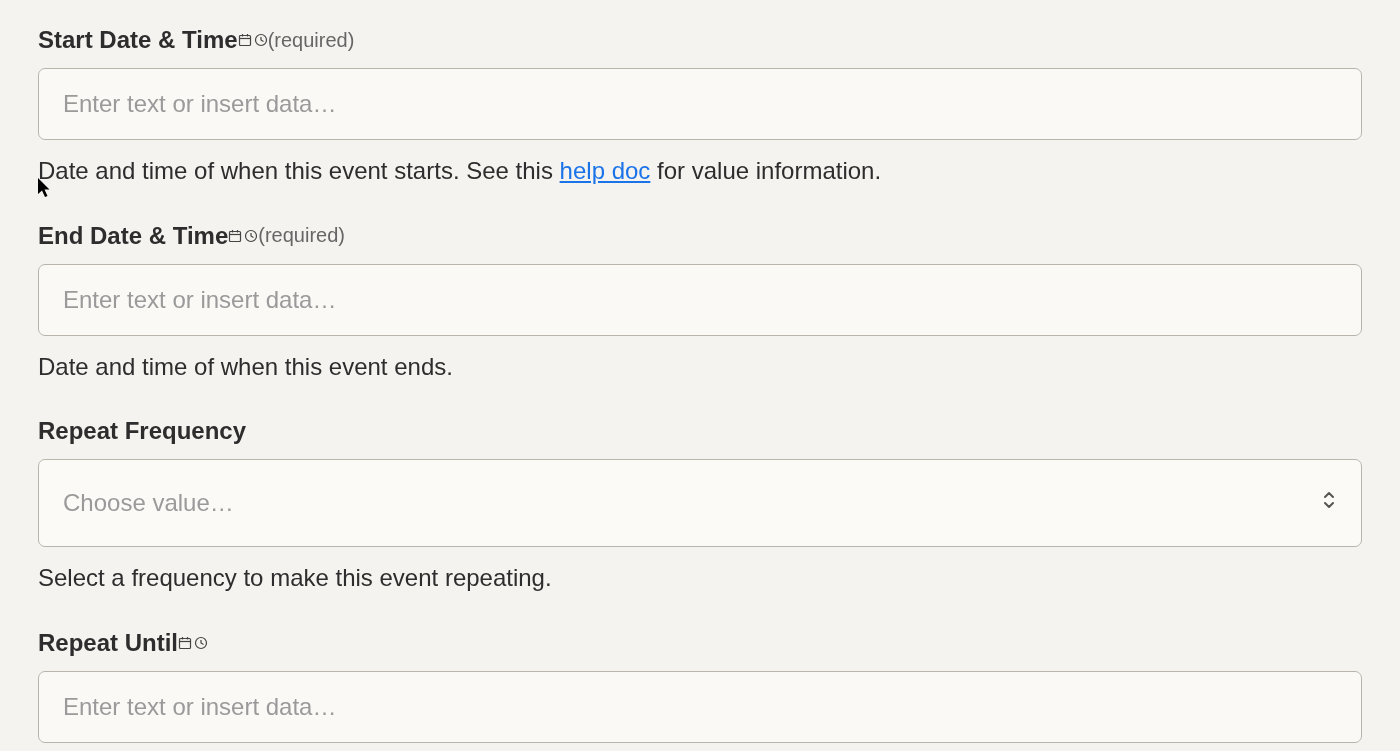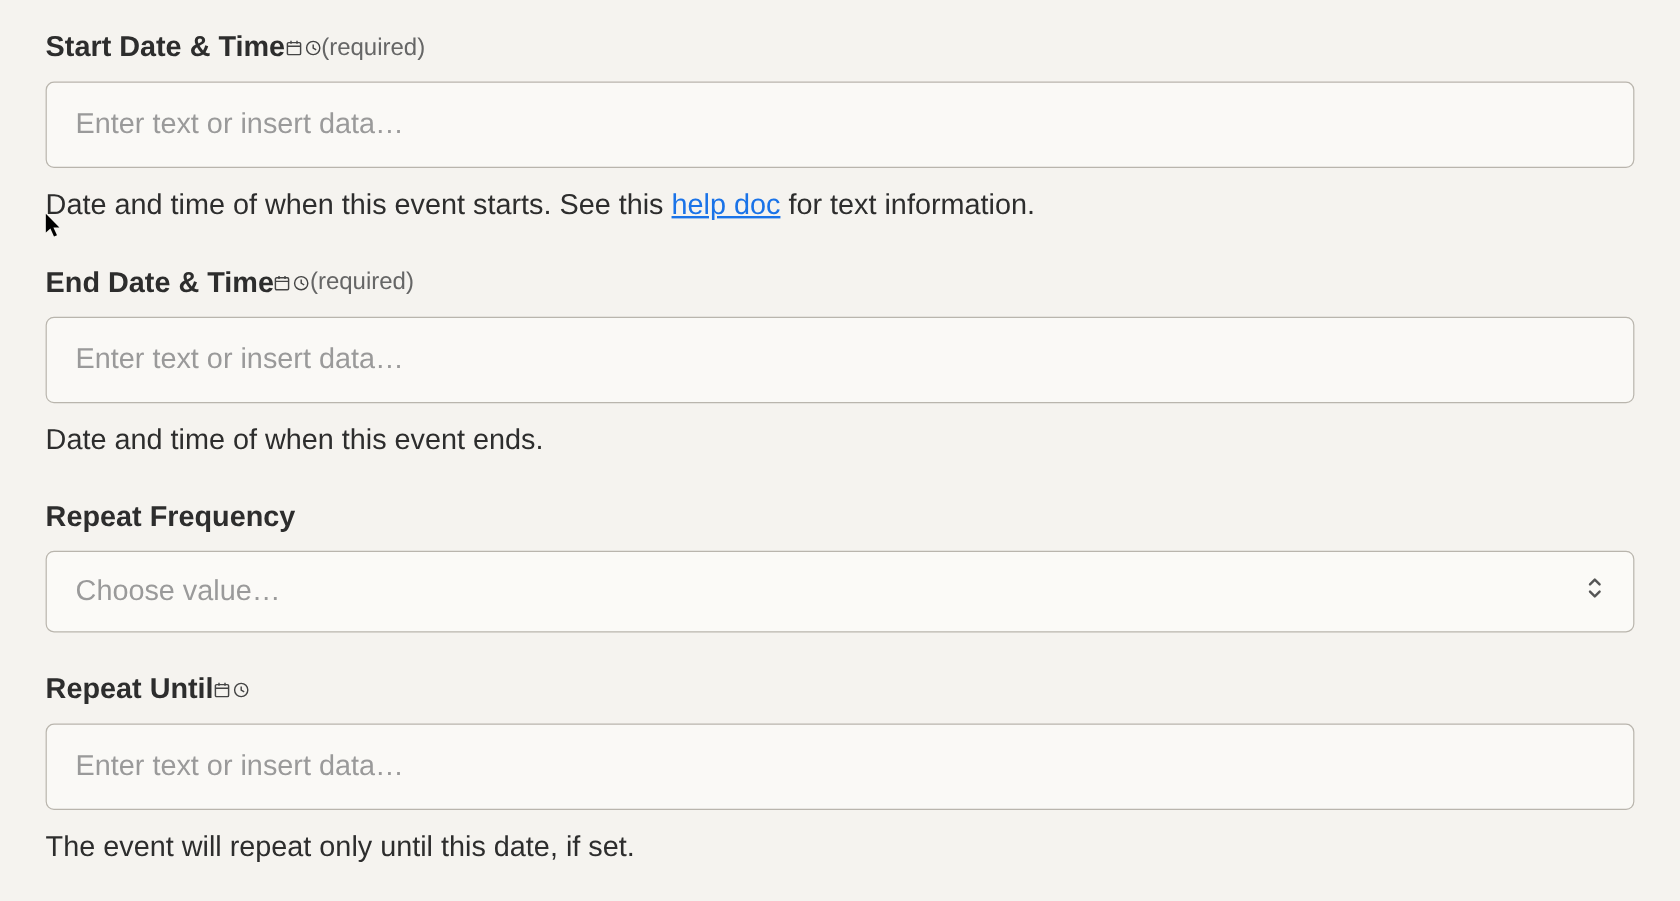--- a/index.html
+++ b/index.html
@@ -49,21 +49,21 @@
       padding: 16px 24px;
       font-size: 24px;
       color: #2d2d2d;
       outline: none;
     }
     .text-input::placeholder {
       color: #9a9a9a;
     }
     .select-box {
       width: 100%;
-      height: 68px;
+      height: 88px;
       border: 1.5px solid #b9b5ad;
       border-radius: 7px;
       background: #fbfaf7;
       padding: 0 24px;
       font-size: 24px;
       display: flex;
       align-items: center;
       justify-content: space-between;
       cursor: pointer;
     }
@@ -114,21 +114,21 @@
       </svg>
       <svg width="14" height="14" viewBox="0 0 14 14" fill="none" stroke="#444" stroke-width="1.2">
         <circle cx="7" cy="7" r="5.5"></circle>
         <path d="M 7 4 L 7 7 L 9.5 8.5"></path>
       </svg>
     </span>
     <span class="required">(required)</span>
   </div>
   <input type="text" class="text-input" placeholder="Enter text or insert data…" style="">
   <div class="help-text">
-    <span>Date and time of when this event starts. See this </span><a href="#" class="help-link">help doc</a><span> for text information.</span>
+    <span>Date and time of when this event starts. See this </span><a href="#" class="help-link">help doc</a><span> for value information.</span>
   </div>
 </div>
 
 <div class="field-group">
   <div class="field-label-row">
     <span class="field-label">End Date &amp; Time</span>
     <span class="date-time-icons">
       <svg width="14" height="14" viewBox="0 0 14 14" fill="none" stroke="#444" stroke-width="1.2">
         <rect x="1.5" y="2.5" width="11" height="10" rx="1"></rect>
         <line x1="1.5" y1="5.5" x2="12.5" y2="5.5"></line>
@@ -150,20 +150,21 @@
   <span class="field-label">Repeat Frequency</span>
   <div class="select-box">
     <span class="select-placeholder">Choose value…</span>
     <span>
       <svg width="16" height="22" viewBox="0 0 16 22" fill="none" stroke="#555" stroke-width="2" stroke-linecap="round" stroke-linejoin="round">
         <path d="M 4 8 L 8 4 L 12 8"></path>
         <path d="M 4 14 L 8 18 L 12 14"></path>
       </svg>
     </span>
   </div>
+  <div class="help-text">Select a frequency to make this event repeating.</div>
 </div>
 
 <div class="field-group repeat-until-group">
   <div class="field-label-row" style="margin-bottom:0;">
     <span class="field-label">Repeat Until</span>
     <span class="date-time-icons">
       <svg width="14" height="14" viewBox="0 0 14 14" fill="none" stroke="#444" stroke-width="1.2">
         <rect x="1.5" y="2.5" width="11" height="10" rx="1"></rect>
         <line x1="1.5" y1="5.5" x2="12.5" y2="5.5"></line>
         <line x1="4.5" y1="1" x2="4.5" y2="3.5"></line>

